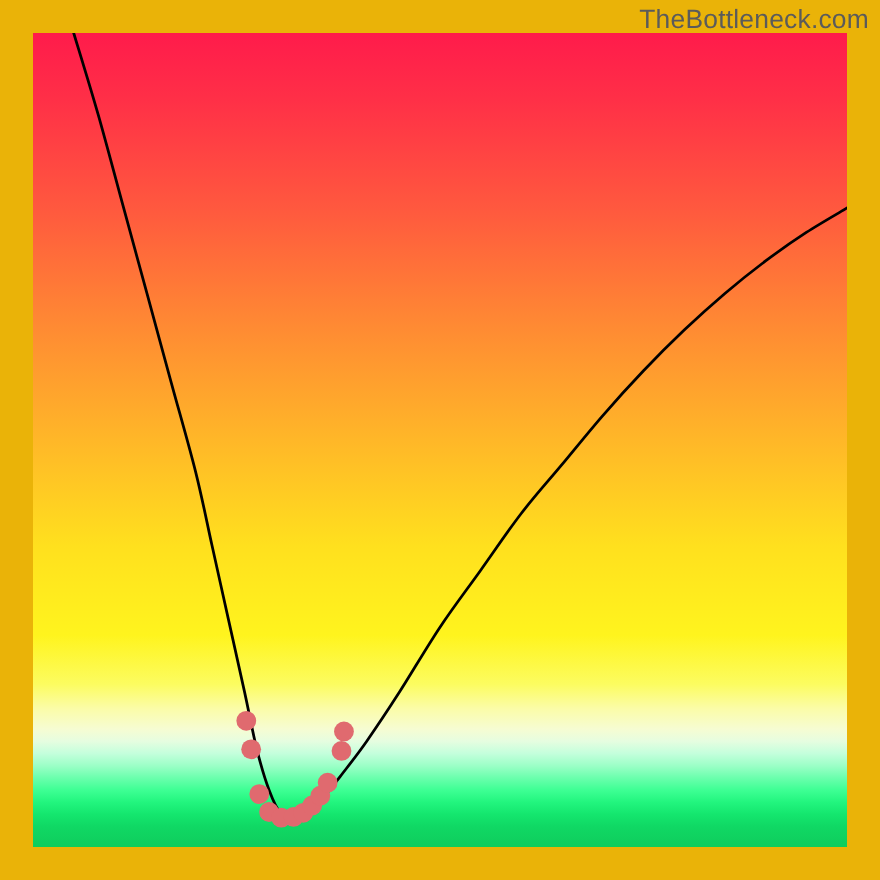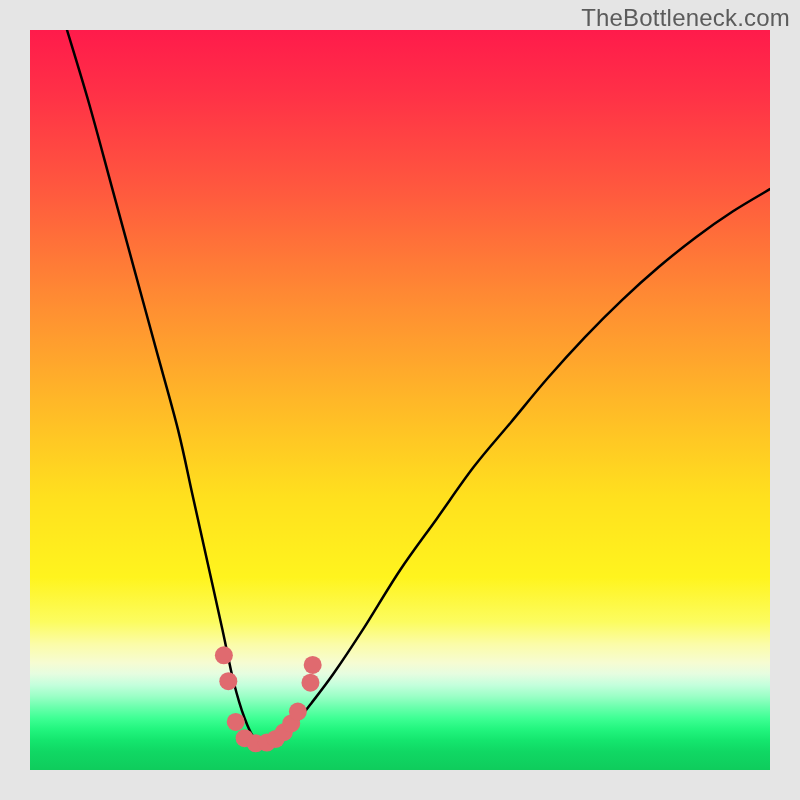--- a/index.html
+++ b/index.html
@@ -1,21 +1,21 @@
 <!DOCTYPE html>
 <html><head>
 <meta charset="utf-8">
 <style>
   * { margin: 0; padding: 0; box-sizing: border-box; }
   html, body { width: 800px; height: 800px; overflow: hidden; background: #000; }
   .frame {
     position: relative;
     width: 800px;
     height: 800px;
-    background: #e5e5e5;
+    background: #eab308;
   }
   .watermark {
     position: absolute;
     top: 4px;
     right: 10px;
     font-family: Arial, Helvetica, sans-serif;
     font-size: 24px;
     font-weight: 500;
     color: #5b5b5b;
     letter-spacing: 0.2px;

